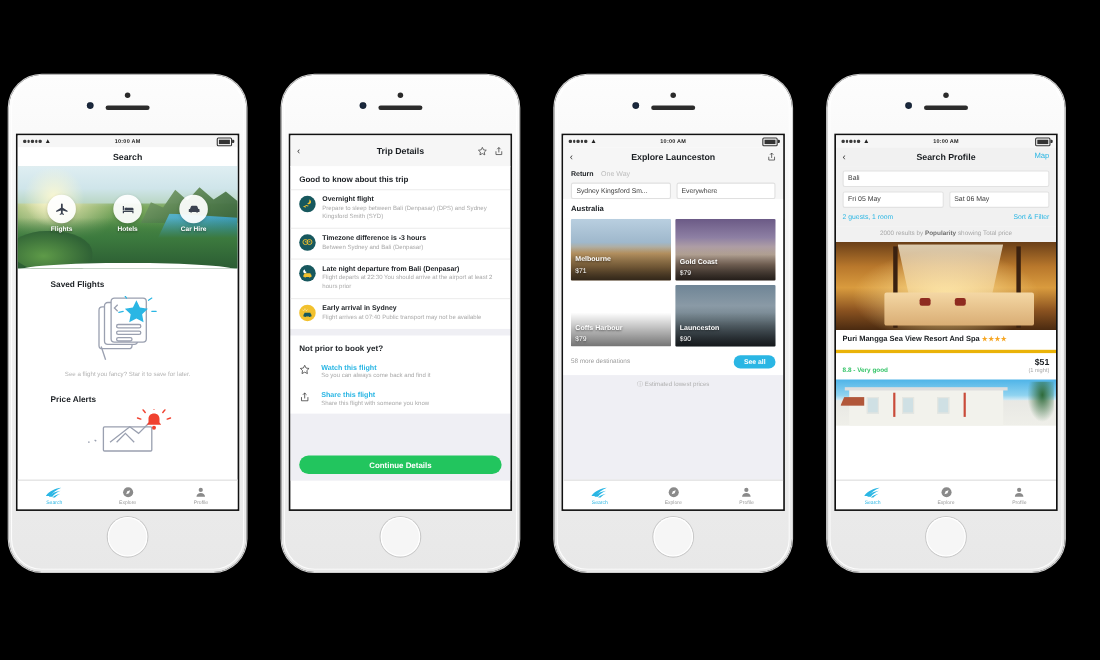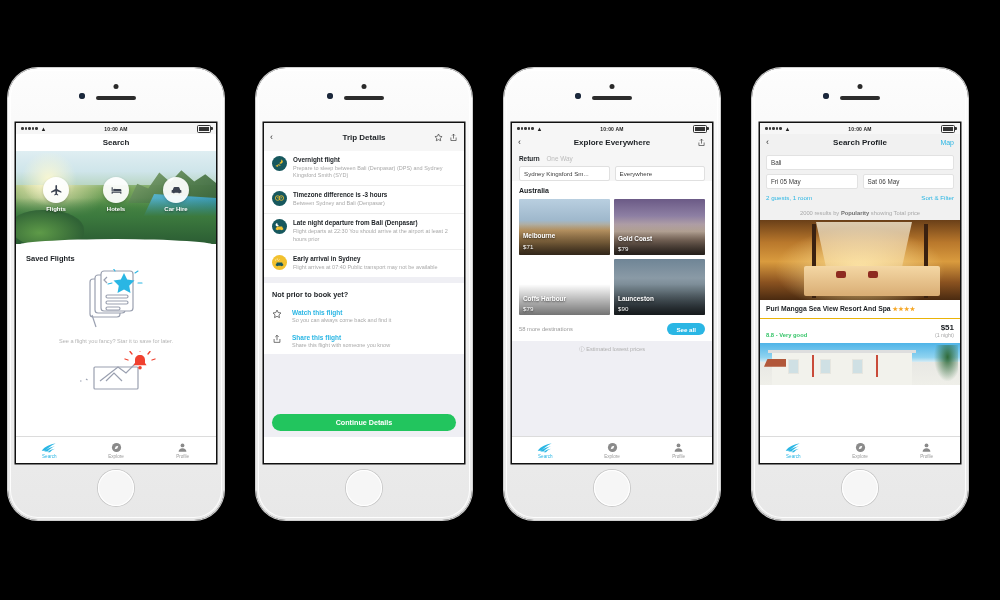--- a/index.html
+++ b/index.html
@@ -86,21 +86,21 @@
   .hero .curve{position:absolute;bottom:-1px;left:0;right:0;height:14px;background:#fff;
     border-radius:100% 100% 0 0 / 100% 100% 0 0;transform:translateY(8px);}
 
   .quick{position:absolute;top:26px;left:0;right:0;display:flex;justify-content:space-around;padding:0 10px;}
   .qi{display:flex;flex-direction:column;align-items:center;gap:3px;}
   .qcirc{width:26px;height:26px;border-radius:50%;background:rgba(255,255,255,.93);
     display:flex;align-items:center;justify-content:center;
     box-shadow:0 1px 3px rgba(0,0,0,.18);}
   .qi .qlbl{font-size:6px;color:#fff;font-weight:bold;text-shadow:0 1px 2px rgba(0,0,0,.45);}
 
-  .sect-title{font-size:7.5px;font-weight:bold;color:#1b1f23;padding:10px 10px 0;}
+  .sect-title{font-size:7.5px;font-weight:bold;color:#1b1f23;padding:10px 10px 0;margin-left:20px;}
   .saved-illo{display:flex;justify-content:center;margin-top:6px;}
   .empty-txt{font-size:5.6px;color:#b4b4b4;text-align:center;padding:7px 14px 0;line-height:1.35;}
 
   
   .p2body{position:absolute;top:28px;bottom:26px;left:0;right:0;background:#efeff4;overflow:hidden;}
   .card{background:#fff;}
   .card-h{font-size:7.3px;font-weight:bold;color:#1b1f23;padding:7px 8px 5px;}
   .trow{display:flex;gap:6px;padding:5px 8px 6px;border-top:1px solid #ededed;}
   .trow:first-of-type{border-top:none;}
   .tico{width:15px;height:15px;border-radius:50%;background:#17585e;flex:0 0 auto;
@@ -160,21 +160,21 @@
     clip-path:polygon(0 0,100% 0,88% 100%,12% 100%);}
   .hroom .bed{position:absolute;bottom:4px;left:22%;right:10%;height:30px;
     background:linear-gradient(180deg,#f4d7a4,#d9ad74);border-radius:2px;}
   .hroom .post{position:absolute;top:4px;bottom:2px;width:4px;background:#3a2110;}
   .hroom .post.l{left:26%;} .hroom .post.r{right:16%;}
   .hroom .pillow{position:absolute;bottom:22px;width:10px;height:7px;background:#8e2b20;border-radius:2px;}
   .hroom .pillow.a{left:38%;} .hroom .pillow.b{left:54%;}
   .hinfo{padding:5px 6px 4px;}
   .hname{font-size:6.8px;font-weight:600;color:#1b1f23;line-height:1.3;}
   .stars{color:#f6a623;font-size:6px;letter-spacing:.4px;}
-  .hrow{display:flex;align-items:flex-end;border-top:1px solid #eab308;padding:4px 6px 5px;}
+  .hrow{display:flex;align-items:flex-end;border-top:3px solid #eab308;padding:4px 6px 5px;}
   .score{font-size:5.8px;color:#36c469;font-weight:600;}
   .pricebox{margin-left:auto;text-align:right;}
   .price{font-size:8px;font-weight:bold;color:#1b1f23;}
   .nights{font-size:5.2px;color:#a6a6a6;}
   .hbuild{height:42px;background:
      linear-gradient(180deg,#4fb4e8 0%,#8fd3f0 34%,#cfe9f4 44%,#e8e8e4 46%,#efefe9 100%);
      position:relative;overflow:hidden;}
   .hbuild .wall{position:absolute;top:9px;left:6%;right:24%;bottom:0;background:#f2f2ec;}
   .hbuild .roofline{position:absolute;top:7px;left:4%;right:22%;height:3px;background:#dedede;}
   .hbuild .win{position:absolute;width:9px;height:13px;background:#cfe0e4;border:1px solid #e6e6e0;}
@@ -274,20 +274,21 @@
             <path d="M35 2l-2-3"></path>
               <path d="M55 4l3-2"></path>
               <path d="M58 14l4 0"></path>
               <path d="M32 14l-4 1"></path>
           </g>
           <path d="M12 46 L16 58" stroke="#9aa0b0" stroke-width="1.2" fill="none"></path>
         </svg>
       </div>
       <div class="empty-txt">See a flight you fancy? Star it to save for later.</div>
 
+      <div class="sect-title" style="padding-top:12px;">Price Alerts</div>
       <div class="saved-illo" style="margin-top:5px;">
         <svg width="92" height="40" viewBox="0 0 92 40">
           <g fill="none" stroke="#9aa0b0" stroke-width="1.2">
             <rect x="24" y="16" width="44" height="22" rx="1"></rect>
             <path d="M36 30l8-8 8 8"></path>
             <path d="M10 30l1.5 0"></path>
               <path d="M16 28l1.5 1"></path>
             <path d="M30 30 L48 16 L56 22 L70 8"></path>
           </g>
           <path d="M70 4c3 0 5 2 5 5v3l1.6 2.2h-13.2L65 12V9c0-3 2-5 5-5z" fill="#f0412f"></path>
@@ -358,20 +359,21 @@
                 <path d="M12 3v12"></path>
                 <path d="M8 7l4-4 4 4"></path>
                 <path d="M5 12v8h14v-8"></path>
               </svg>
           </span>
         </div>
       </div>
 
       <div class="p2body">
         <div class="card">
+          <div class="card-h">Good to know about this trip</div>
 
           <div class="trow">
             <div class="tico">
               <svg width="11" height="11" viewBox="0 0 24 24" fill="#f2c12e">
                   <path d="M15.5 3.2a4.6 4.6 0 1 1-4.3 7.6 5.5 5.5 0 0 0 4.3-7.6z"></path>
                   <path d="M3 17.5l7-3.6 4.5 1.6-1.4 1.2-3.2-.9-2.4 1.3 2 1-1.3.9-3.6-1.1z"></path>
                 </svg>
             </div>
             <div>
               <div class="ttl">Overnight flight</div>
@@ -478,21 +480,21 @@
         <div class="sb-time">10:00 AM</div>
         <div class="sb-right">
             <span class="batt">
               <i></i>
             </span>
           </div>
       </div>
 
       <div class="navbar" style="background:#f6f6f6;border-bottom:none;">
         <span class="nav-ico">‹</span>
-        <div class="nav-title">Explore Everywhere</div>
+        <div class="nav-title">Explore Launceston</div>
         <div class="nav-right">
           <span class="nav-ico">
             <svg width="9" height="9" viewBox="0 0 24 24" fill="none" stroke="#3b3b3b" stroke-width="1.8">
                 <path d="M12 3v12"></path>
                 <path d="M8 7l4-4 4 4"></path>
                 <path d="M5 12v8h14v-8"></path>
               </svg>
           </span>
         </div>
       </div>

